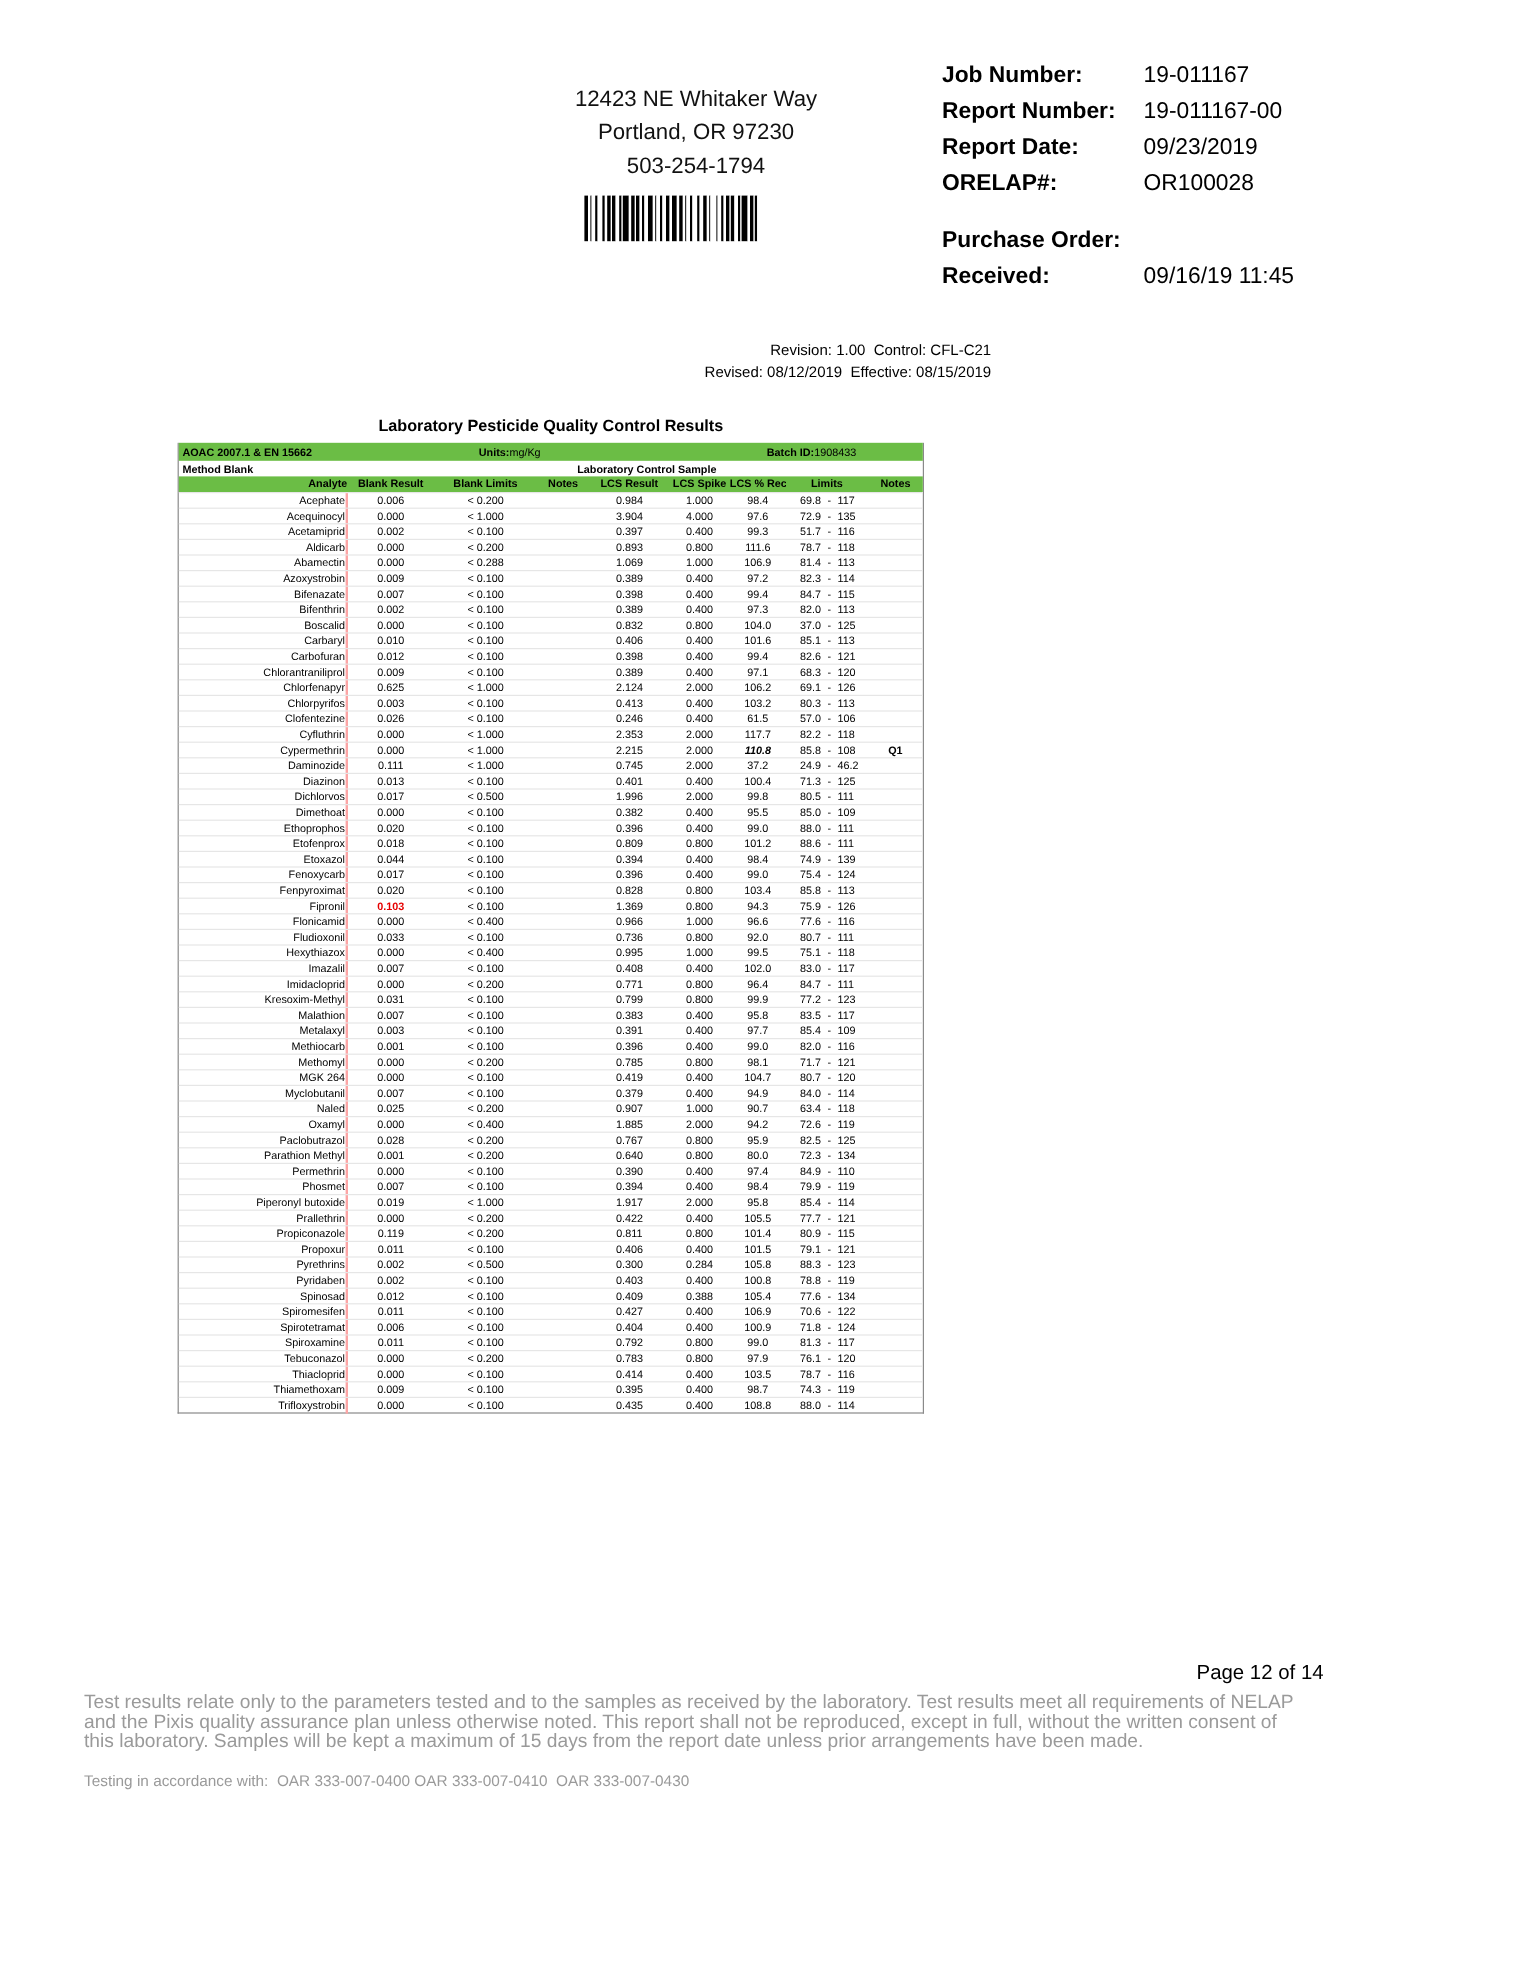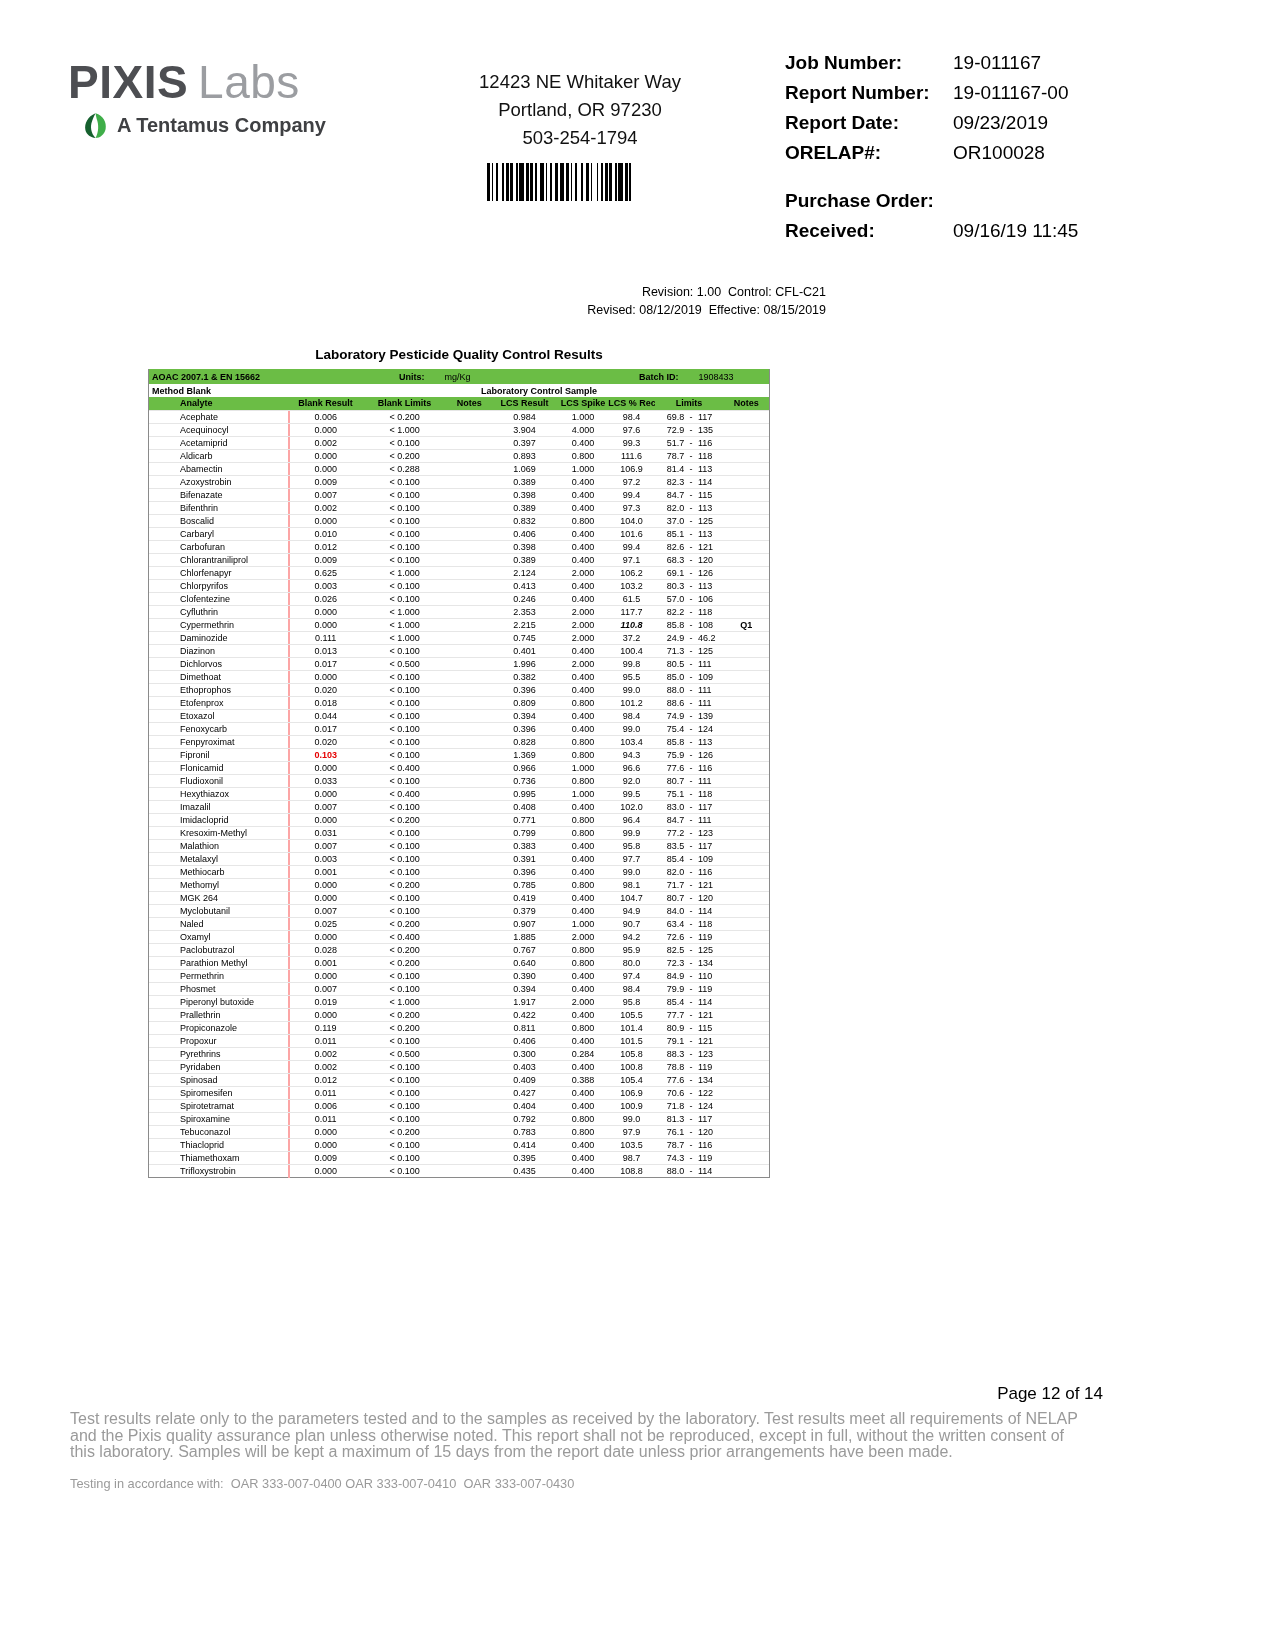--- a/index.html
+++ b/index.html
@@ -49,29 +49,29 @@
   .qc-table{position:absolute;left:148px;top:369px;width:622px;
             border-left:1px solid #8a8a8a;border-right:1px solid #8a8a8a;
             border-bottom:1px solid #8a8a8a;font-size:9px;}
   .t-row{display:flex;align-items:center;height:13px;position:relative;}
   .t-row.green{background:var(--green);}
   .head1{height:15px;font-weight:bold;}
   .head1 .m-name{padding-left:3px;}
   .head1 .units{position:absolute;left:250px;}
   .head1 .batch{position:absolute;left:490px;}
   .head1 .lbl{font-weight:bold;}
-  .head1 .val{font-weight:normal;margin-left:20px;}
+  .head1 .val{font-weight:normal;margin-left:0;}
   .head2{height:13px;font-weight:bold;}
   .head2 .mb{padding-left:3px;}
   .head2 .lcs-h{position:absolute;left:300px;width:180px;text-align:center;}
   .head3{height:13px;font-weight:bold;}
   .t-row.data{border-top:1px solid #e6e6e6;}
   .c{display:inline-block;overflow:hidden;white-space:nowrap;text-align:center;height:13px;line-height:13px;}
   .head3 .c{height:13px;line-height:13px;}
-  .c0{width:118px;text-align:left;padding-left:3px;margin-left:28px;}
+  .c0{width:118px;text-align:right;padding-left:3px;margin-left:28px;}
   .data .c0{border-right:2px solid #fca5a5;align-self:stretch;}
   .c1{width:76px;} .c2{width:90px;} .c3{width:46px;} .c4{width:70px;}
   .c5{width:53px;} .c6{width:49px;} .c7{width:72px;display:flex;justify-content:center;}
   .c8{width:48px;}
   .lim-lo{display:inline-block;width:30px;text-align:right;}
   .lim-dash{display:inline-block;width:14px;text-align:center;}
   .lim-hi{display:inline-block;width:26px;text-align:left;}
   .alert{color:var(--alert);font-weight:bold;}
   .em{font-weight:bold;font-style:italic;}
   .note-cell{font-weight:bold;}
@@ -81,32 +81,20 @@
   .disclaimer{position:absolute;left:70px;top:1411px;width:1008px;
               font-size:16px;line-height:16.5px;color:var(--muted);}
   .accordance{position:absolute;left:70px;top:1476px;font-size:12.8px;
               color:var(--muted);white-space:pre;}
 </style>
 </head>
 <body>
 
 <div class="page">
 
-  <div class="logo">
-    <div class="logo-word">
-      <span class="logo-pixis">PIXIS</span><span class="logo-labs">Labs</span>
-    </div>
-    <div class="logo-tagline">
-      <svg class="leaf" viewBox="0 0 24 24">
-        <path d="M12 1 C5 4 2 10 3 16 C4 20 8 23 12 23 C8 19 7 13 9 8 C10 5 11 3 12 1 Z" fill="#15602e"></path>
-        <path d="M12 1 C19 3 22 9 21 15 C20 20 16 23 12 23 C15 18 15 11 13 6 C12.6 4.4 12.3 2.6 12 1 Z" fill="#3fae49"></path>
-      </svg>
-      <span class="tagline-text">A Tentamus Company</span>
-    </div>
-  </div>
 
   <div class="addr">
     <div>12423 NE Whitaker Way</div>
     <div>Portland, OR 97230</div>
     <div>503-254-1794</div>
   </div>
 
   <div class="barcode">
       <span class="bc-bar" style="width: 3.1px;"></span>
       <span class="bc-space" style="width: 1.55px;"></span>

